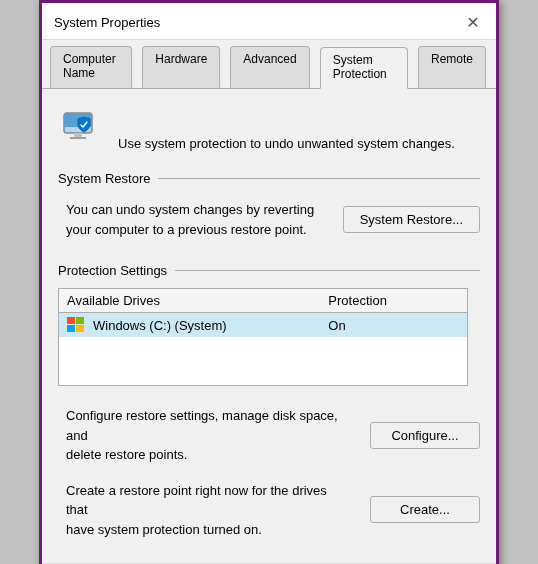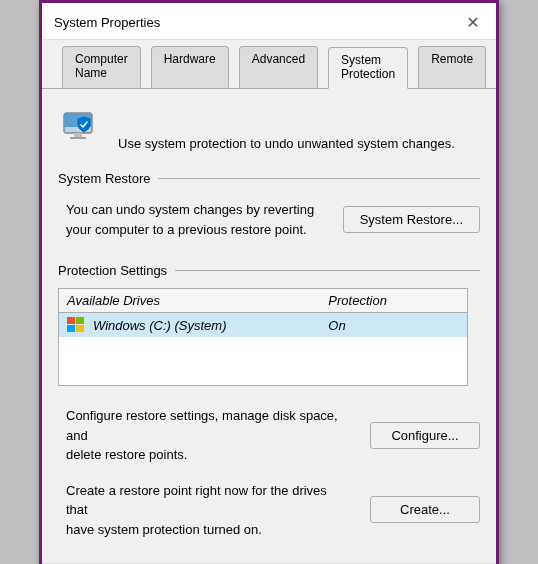--- a/index.html
+++ b/index.html
@@ -49,21 +49,21 @@
       align-items: center;
       justify-content: center;
       font-size: 16px;
       color: #555;
       padding: 0;
     }
 
     .tabs {
       display: flex;
       background: #f0f0f0;
-      padding: 6px 8px 0 20px;
+      padding: 6px 8px 0 8px;
       border-bottom: 1px solid #adadad;
       gap: 8px;
     }
 
     .tab {
       padding: 5px 12px 6px 12px;
       cursor: pointer;
       border: 1px solid transparent;
       background: #ddd;
       margin-right: 2px;
@@ -162,21 +162,20 @@
     .btn:disabled {
       color: #adadad;
       cursor: default;
       background: #f0f0f0;
     }
 
     .table-container {
       border: 1px solid #adadad;
       background: #fff;
       margin: 0 12px 12px 0;
-      font-style: italic;
     }
 
     .table-header {
       display: flex;
       background: #f5f5f5;
       border-bottom: 1px solid #adadad;
       padding: 4px 8px;
     }
 
     .table-col-drive {

